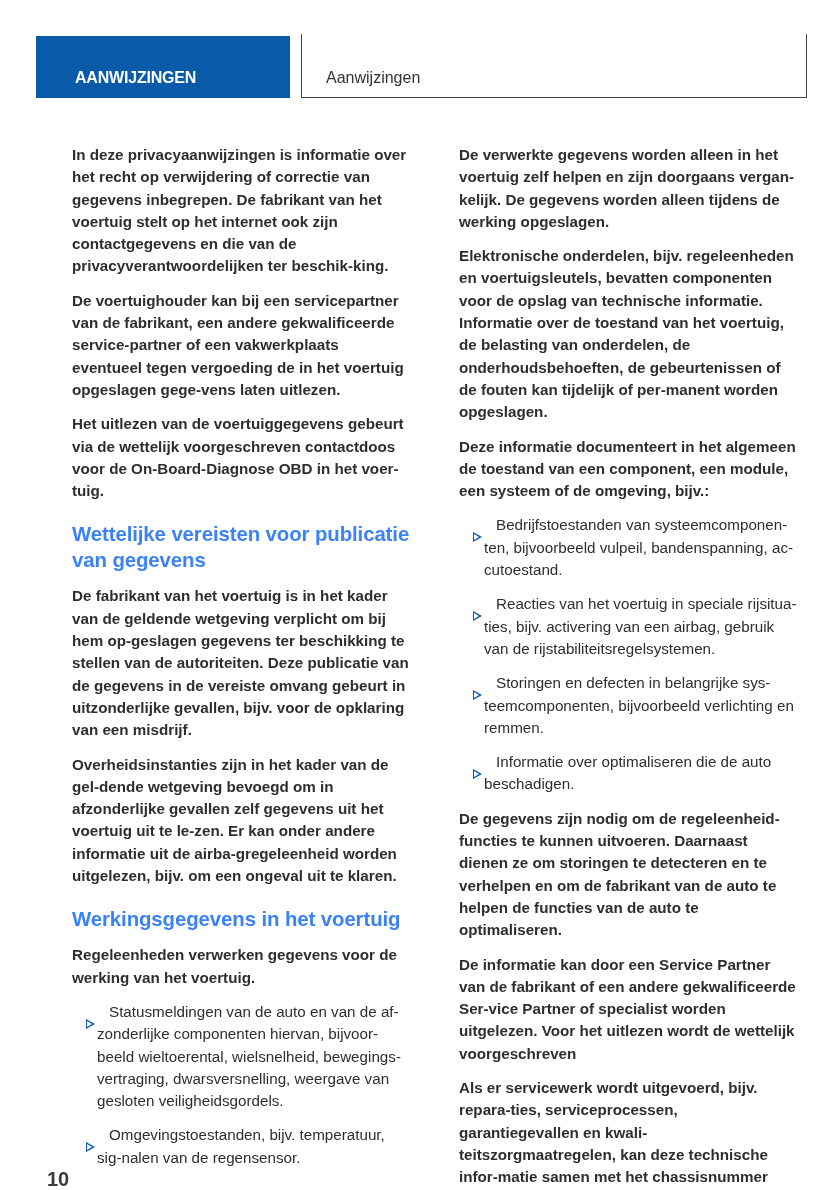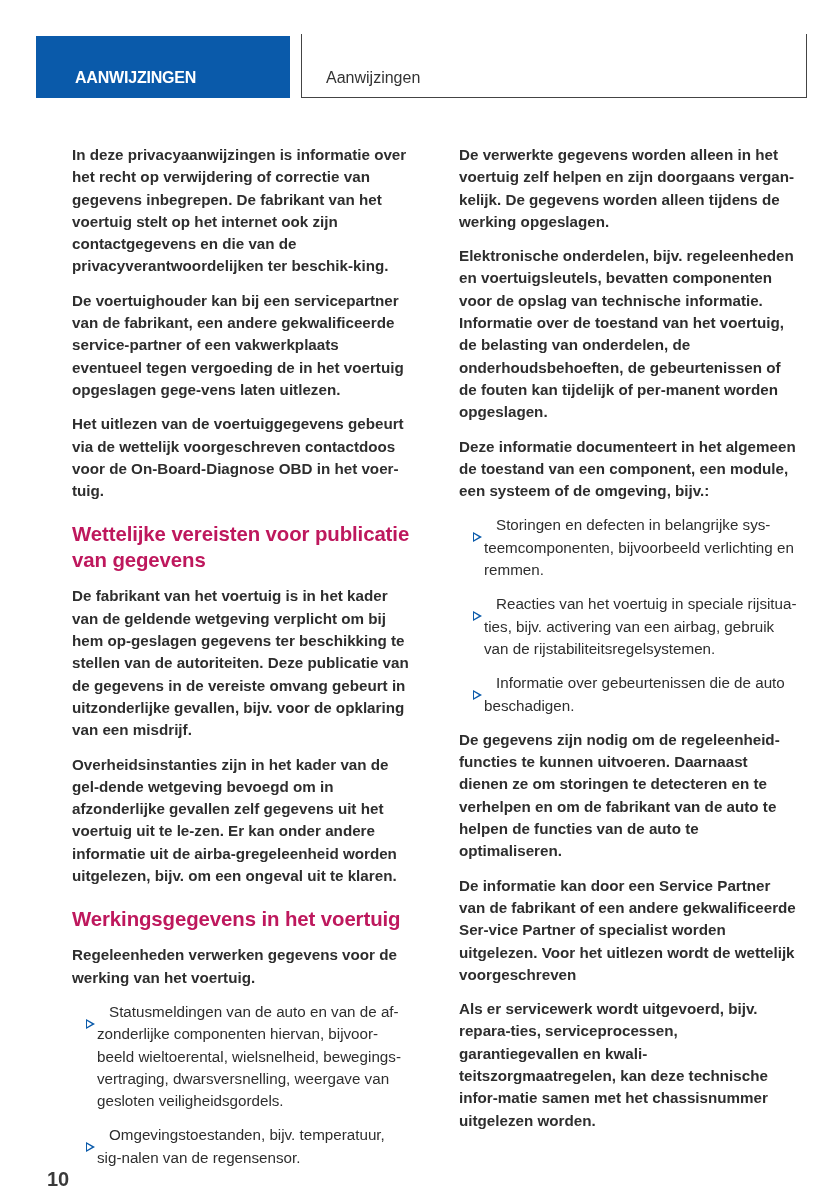--- a/index.html
+++ b/index.html
@@ -17,21 +17,21 @@
     border: 1px solid #444; border-top: none;
     font-size: 16px; color: #333; padding: 35px 0 0 12px;
   }
 
   .col { position: absolute; top: 96px; width: 362px; font-size: 15.2px; line-height: 22.3px; color: #2e2e2e; }
   .col.left { left: 24px; }
   .col.right { left: 411px; }
 
   .p { margin-bottom: 4.7px; font-weight: bold; }
   .h2 {
-    color: #be185d; font-weight: bold; font-size: 20.4px; line-height: 26px;
+    color: #3b82f6; font-weight: bold; font-size: 20.4px; line-height: 26px;
     margin-top: 19px; margin-bottom: 2px; letter-spacing: -0.1px;
   }
   .bullet { position: relative; padding-left: 25px; margin-bottom: 4.7px; }
   .bullet .tri {
     position: absolute; left: 2px; top: 6px; width: 0; height: 0;
     border-left: 9px solid #0a5aaa; border-top: 5px solid transparent; border-bottom: 5px solid transparent;
   }
   .bullet .tri::after {
     content: ""; position: absolute; left: -7.6px; top: -3px; width: 0; height: 0;
     border-left: 5.6px solid #fff; border-top: 3px solid transparent; border-bottom: 3px solid transparent;
@@ -76,29 +76,33 @@
   </div>
 </div>
 
 <div class="col right">
   <div class="p">De verwerkte gegevens worden alleen in het voertuig zelf helpen en zijn doorgaans vergan-kelijk. De gegevens worden alleen tijdens de werking opgeslagen.</div>
   <div class="p">Elektronische onderdelen, bijv. regeleenheden en voertuigsleutels, bevatten componenten voor de opslag van technische informatie. Informatie over de toestand van het voertuig, de belasting van onderdelen, de onderhoudsbehoeften, de gebeurtenissen of de fouten kan tijdelijk of per-manent worden opgeslagen.</div>
   <div class="p">Deze informatie documenteert in het algemeen de toestand van een component, een module, een systeem of de omgeving, bijv.:</div>
 
   <div class="bullet">
     <span class="tri"></span>
-    <span>Storingen en defecten in belangrijke sys-teemcomponenten, bijvoorbeeld verlichting en remmen.</span>
+    <span>Bedrijfstoestanden van systeemcomponen-ten, bijvoorbeeld vulpeil, bandenspanning, ac-cutoestand.</span>
   </div>
   <div class="bullet">
     <span class="tri"></span>
     <span>Reacties van het voertuig in speciale rijsitua-ties, bijv. activering van een airbag, gebruik van de rijstabiliteitsregelsystemen.</span>
   </div>
   <div class="bullet">
     <span class="tri"></span>
-    <span>Informatie over gebeurtenissen die de auto beschadigen.</span>
+    <span>Storingen en defecten in belangrijke sys-teemcomponenten, bijvoorbeeld verlichting en remmen.</span>
+  </div>
+  <div class="bullet">
+    <span class="tri"></span>
+    <span>Informatie over optimaliseren die de auto beschadigen.</span>
   </div>
 
   <div class="p">De gegevens zijn nodig om de regeleenheid-functies te kunnen uitvoeren. Daarnaast dienen ze om storingen te detecteren en te verhelpen en om de fabrikant van de auto te helpen de functies van de auto te optimaliseren.</div>
   <div class="p">De informatie kan door een Service Partner van de fabrikant of een andere gekwalificeerde Ser-vice Partner of specialist worden uitgelezen. Voor het uitlezen wordt de wettelijk voorgeschreven</div>
   <div class="p">Als er servicewerk wordt uitgevoerd, bijv. repara-ties, serviceprocessen, garantiegevallen en kwali-teitszorgmaatregelen, kan deze technische infor-matie samen met het chassisnummer uitgelezen worden.</div>
 </div>
 
 <div class="footer-num">10</div>
 <div class="footer-rule"></div>
 

